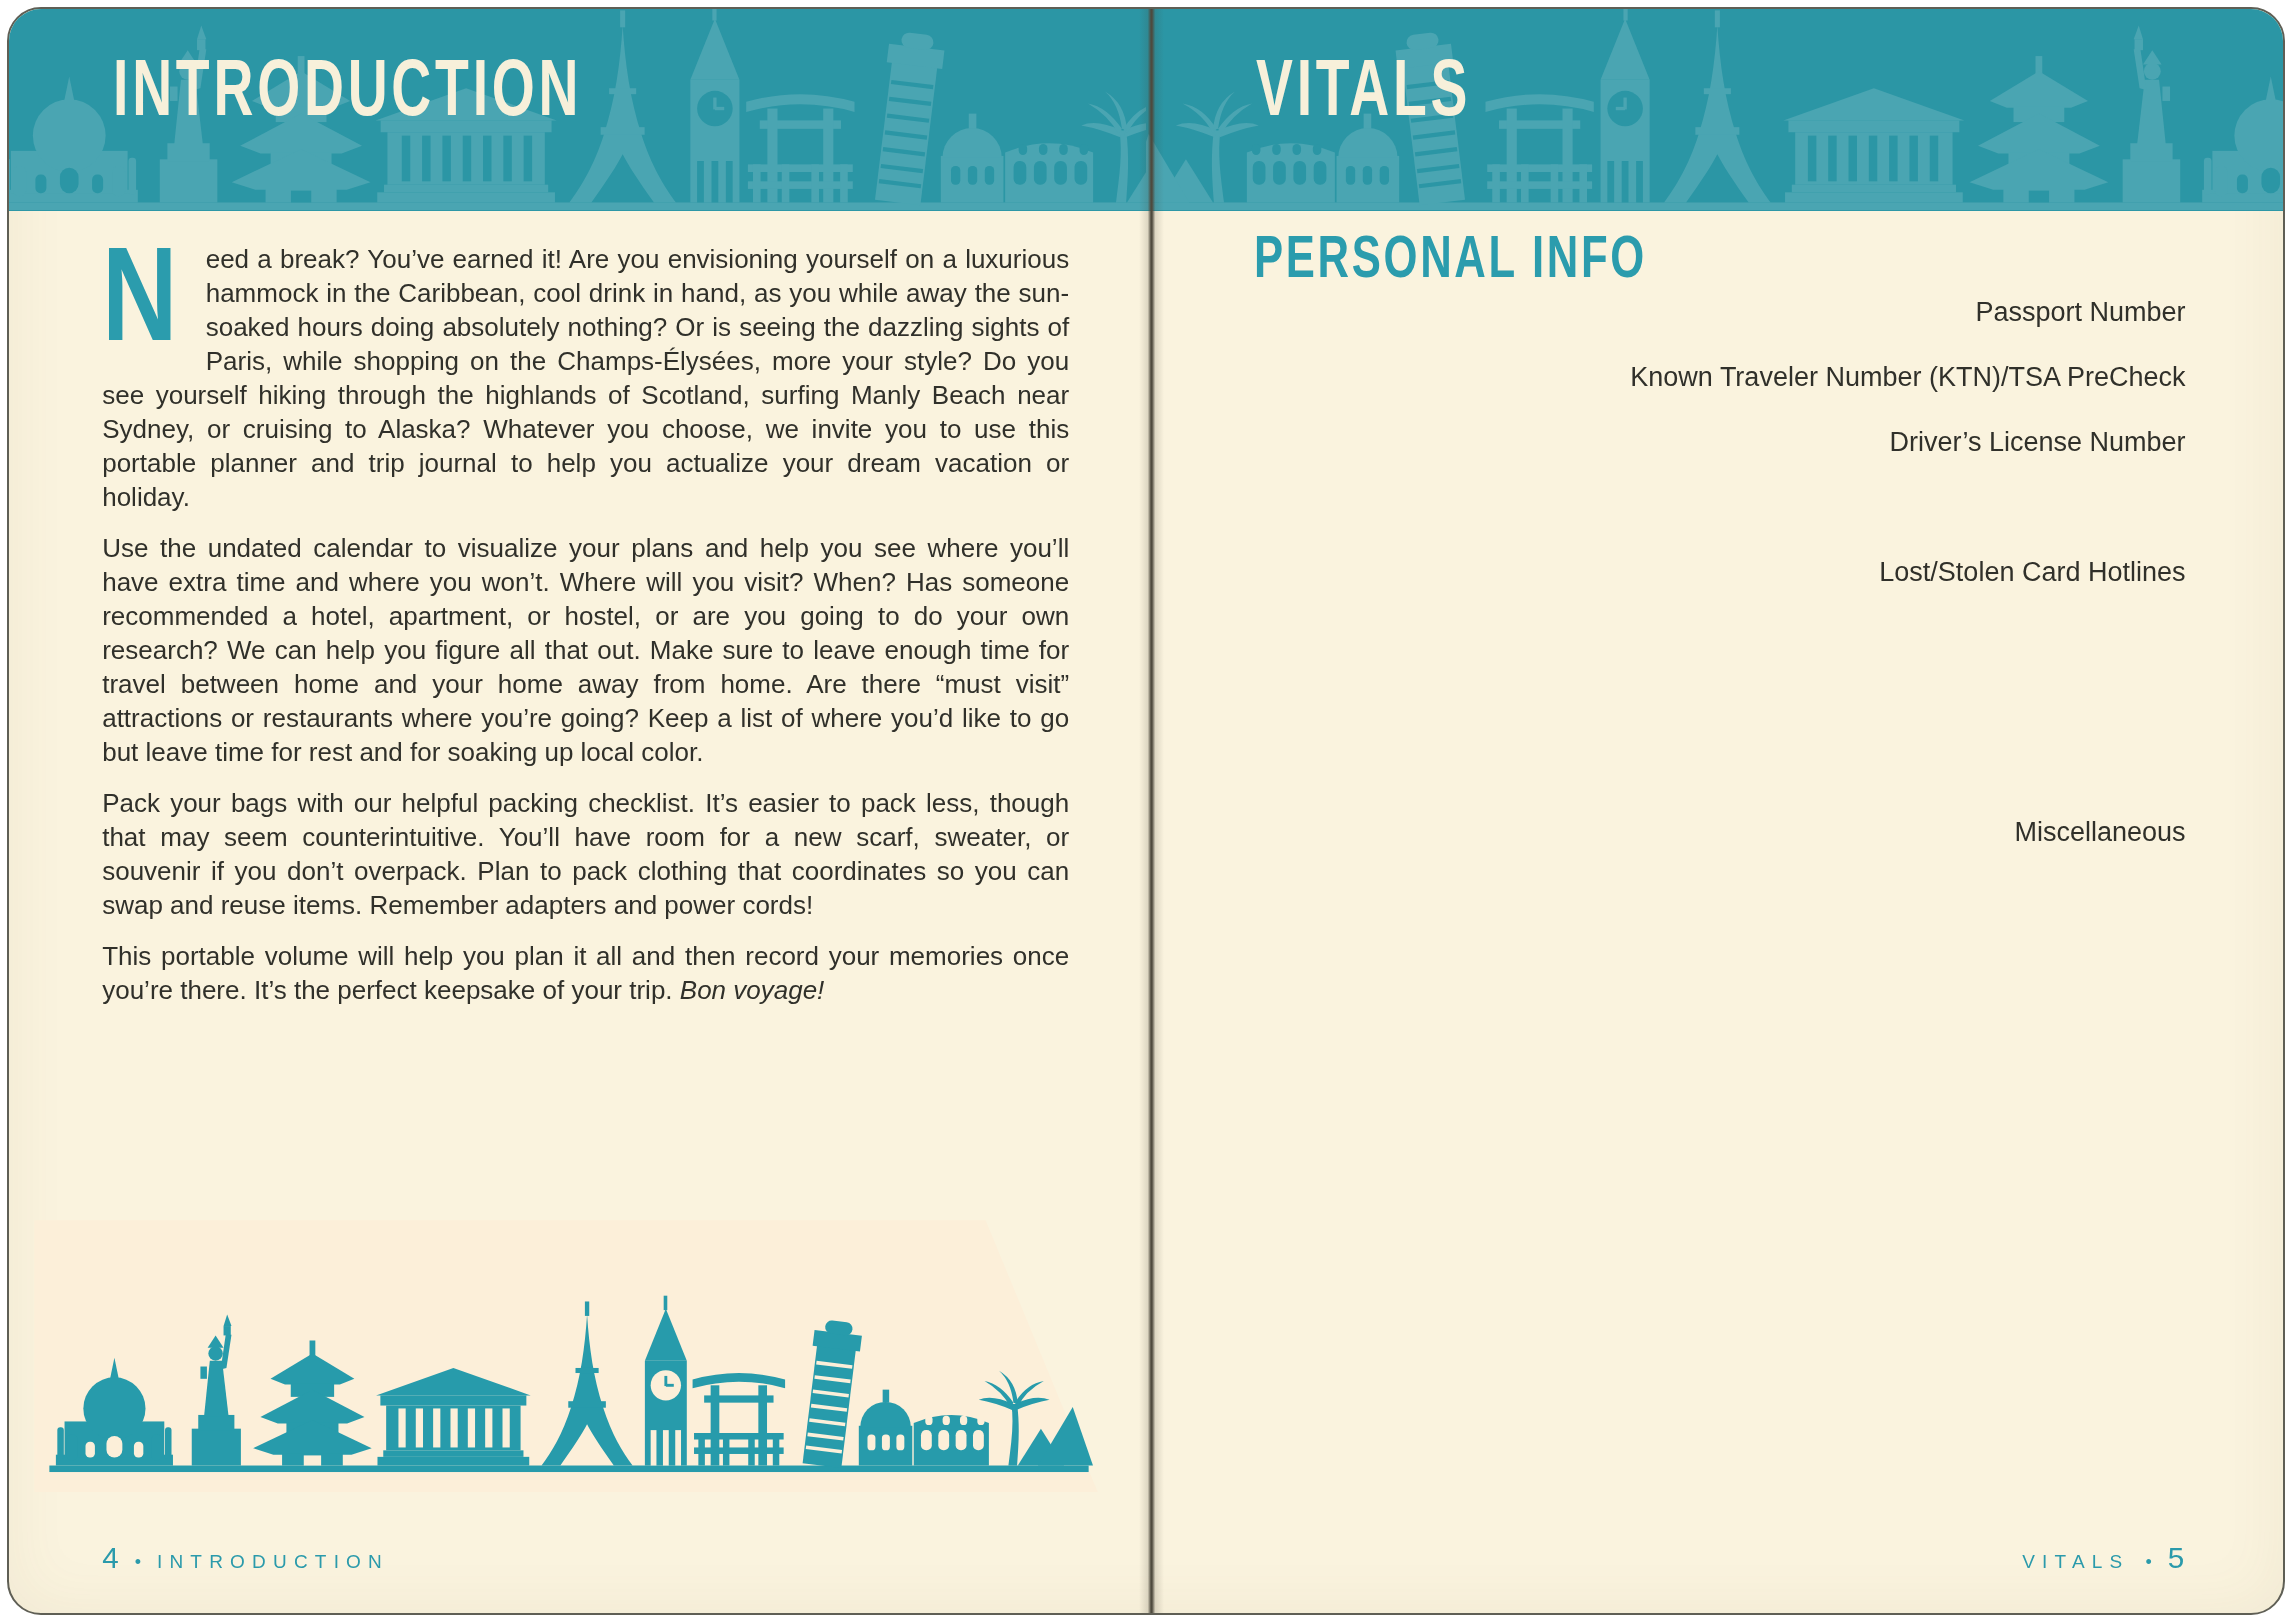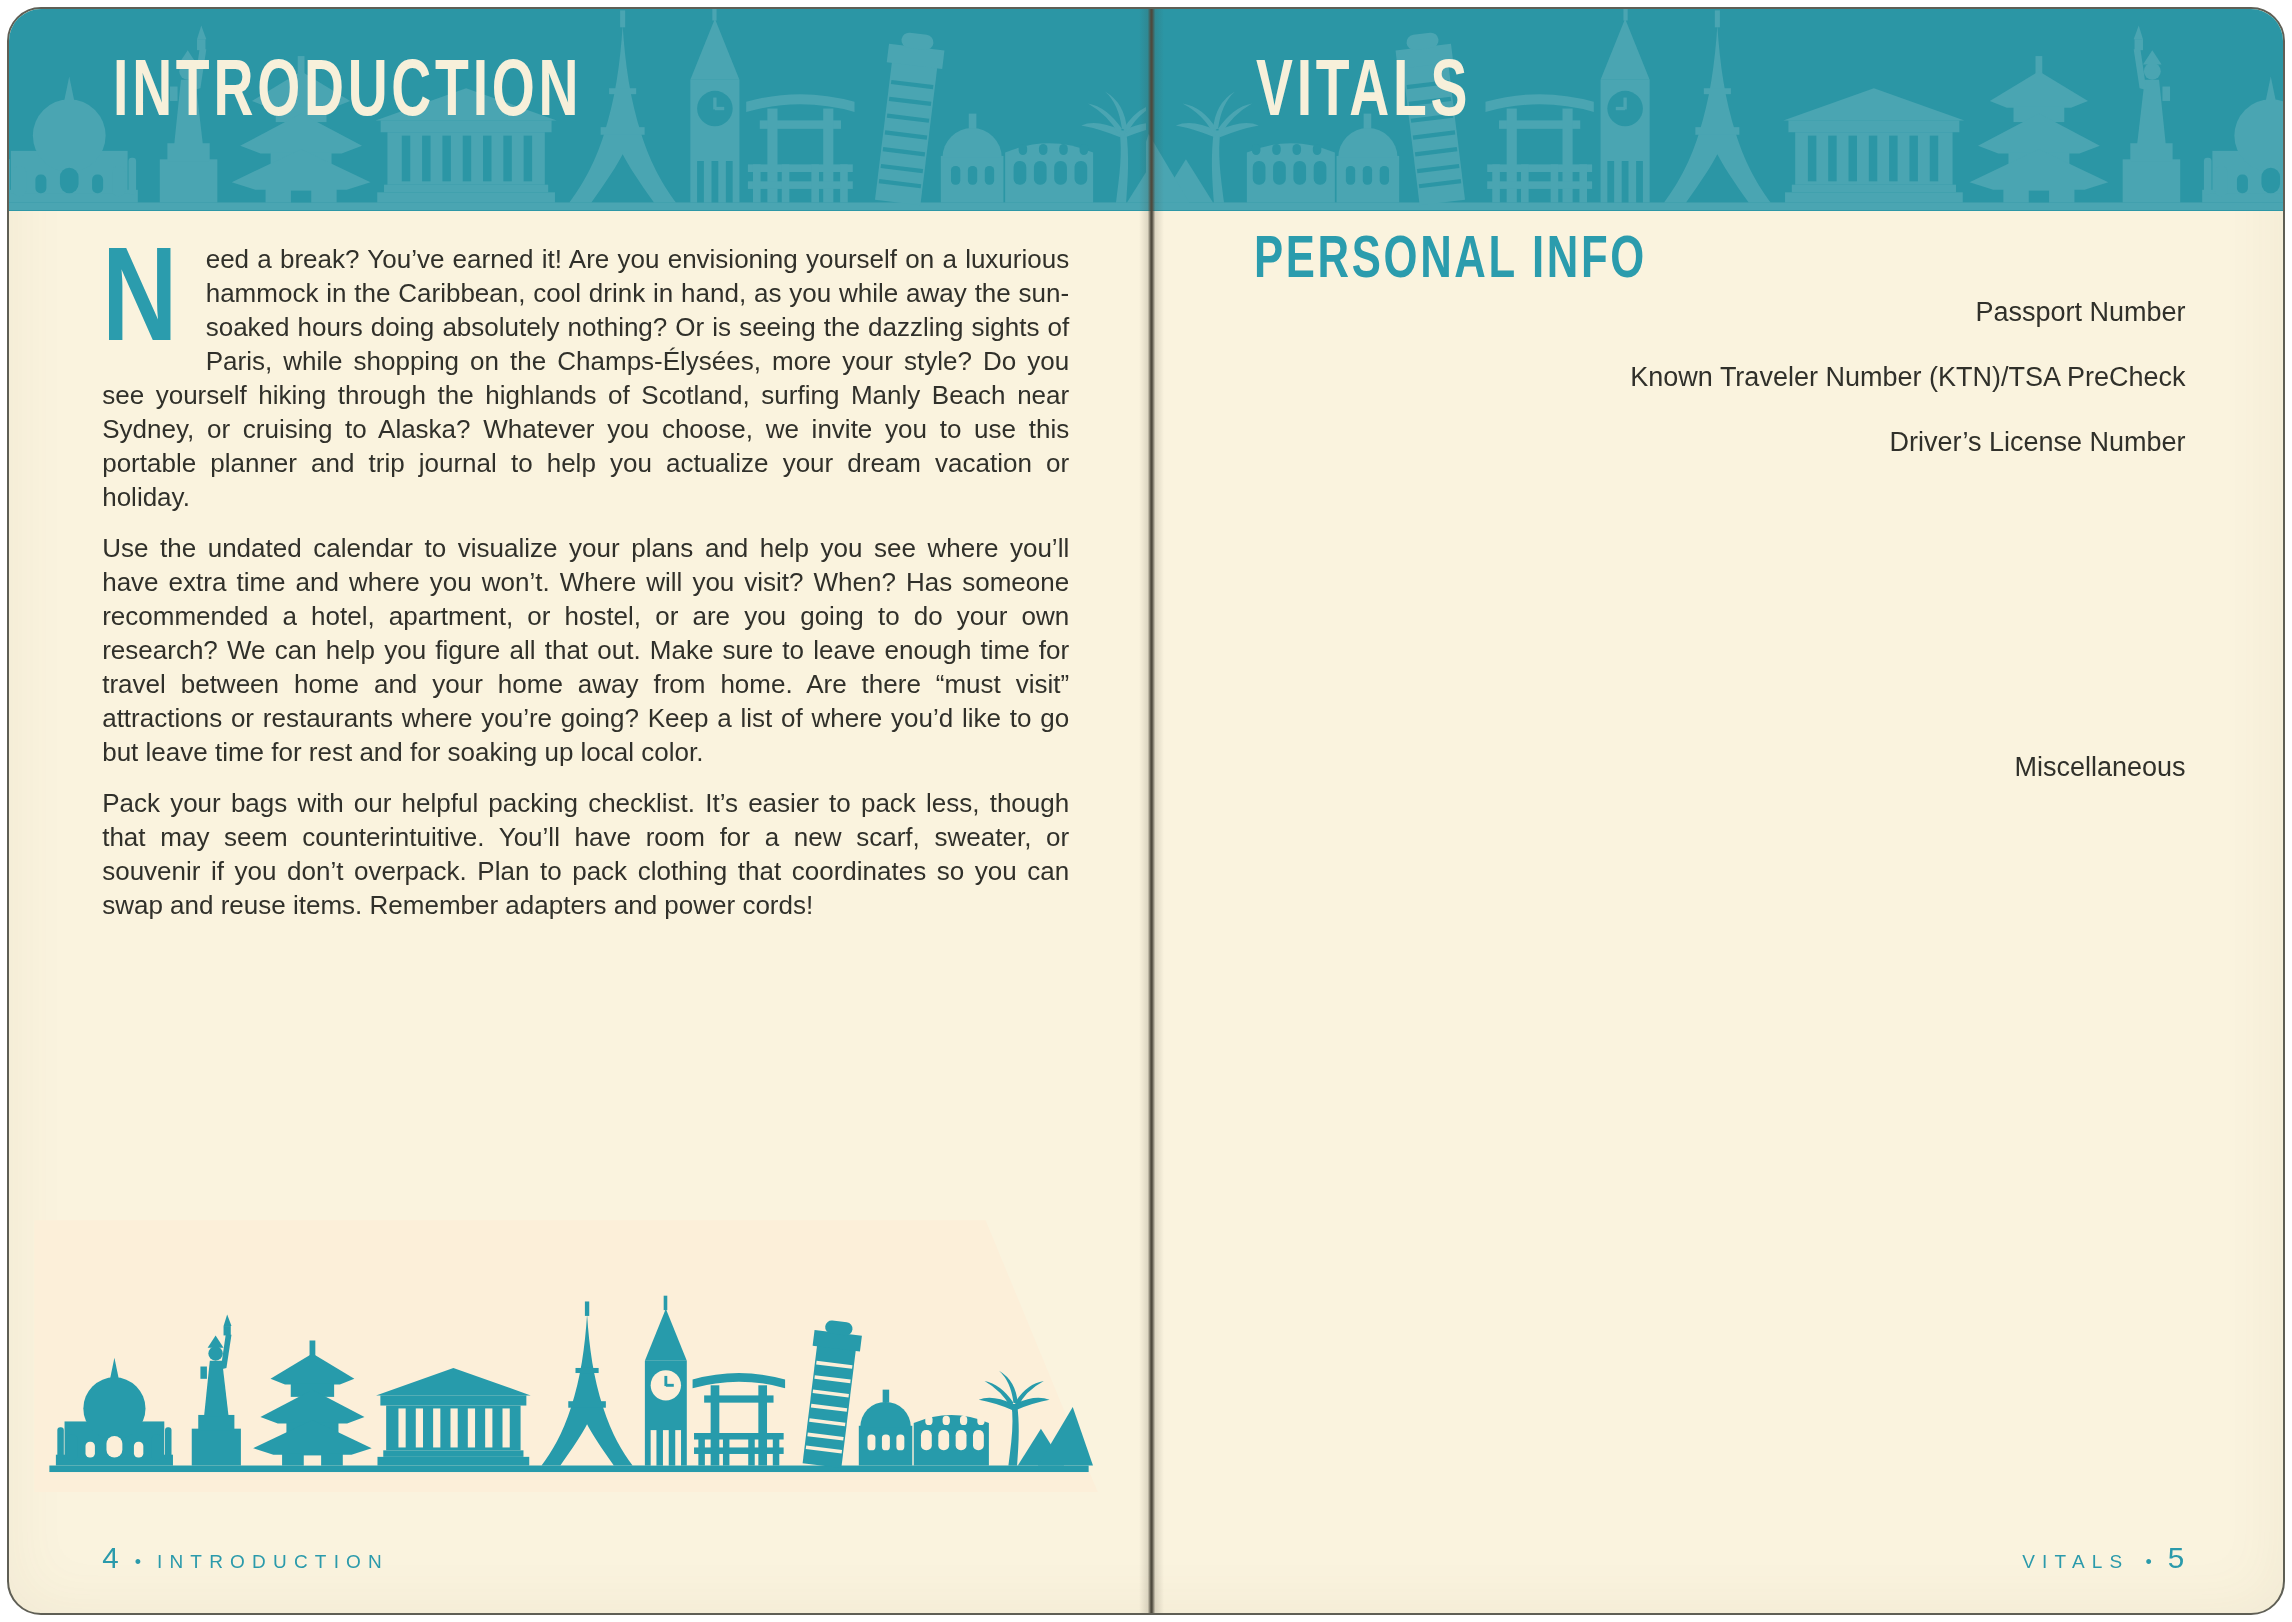--- a/index.html
+++ b/index.html
@@ -237,20 +237,21 @@
         </svg>
     </div>
   </div>
   <h1 class="page-title left">INTRODUCTION</h1>
   <h1 class="page-title right">VITALS</h1>
 
   <div class="intro-text">
     <p><span class="drop-cap">N</span><span>eed a break? You’ve earned it! Are you envisioning yourself on a luxurious hammock in the Caribbean, cool drink in hand, as you while away the sun-soaked hours doing absolutely nothing? Or is seeing the dazzling sights of Paris, while shopping on the Champs-Élysées, more your style? Do you see yourself hiking through the highlands of Scotland, surfing Manly Beach near Sydney, or cruising to Alaska? Whatever you choose, we invite you to use this portable planner and trip journal to help you actualize your dream vacation or holiday.</span></p>
     <p>Use the undated calendar to visualize your plans and help you see where you’ll have extra time and where you won’t. Where will you visit? When? Has someone recommended a hotel, apartment, or hostel, or are you going to do your own research? We can help you figure all that out. Make sure to leave enough time for travel between home and your home away from home. Are there “must visit” attractions or restaurants where you’re going? Keep a list of where you’d like to go but leave time for rest and for soaking up local color.</p>
     <p>Pack your bags with our helpful packing checklist. It’s easier to pack less, though that may seem counterintuitive. You’ll have room for a new scarf, sweater, or souvenir if you don’t overpack. Plan to pack clothing that coordinates so you can swap and reuse items. Remember adapters and power cords!</p>
+    <p><span>This portable volume will help you plan it all and then record your memories once you’re there. It’s the perfect keepsake of your trip. </span><span class="it">Bon voyage!</span></p>
   </div>
 
   <div class="illustration">
     <div class="illustration-bg"></div>
     <svg class="skyline-main" viewBox="0 0 1450 300">
         <use href="#skyline"></use>
       </svg>
   </div>
 
   <h2 class="section-heading">PERSONAL INFO</h2>
@@ -265,20 +266,24 @@
       </div>
     <div class="field-row">
         <span class="field-label">Driver’s License Number</span>
         <div class="dotline"></div>
       </div>
     <div class="field-row">
         <span class="field-label"></span>
         <div class="dotline"></div>
       </div>
     <div class="field-row">
+        <span class="field-label">Lost/Stolen Card Hotlines</span>
+        <div class="dotline"></div>
+      </div>
+    <div class="field-row">
         <span class="field-label"></span>
         <div class="dotline"></div>
       </div>
     <div class="field-row">
         <span class="field-label"></span>
         <div class="dotline"></div>
       </div>
     <div class="field-row">
         <span class="field-label"></span>
         <div class="dotline"></div>

